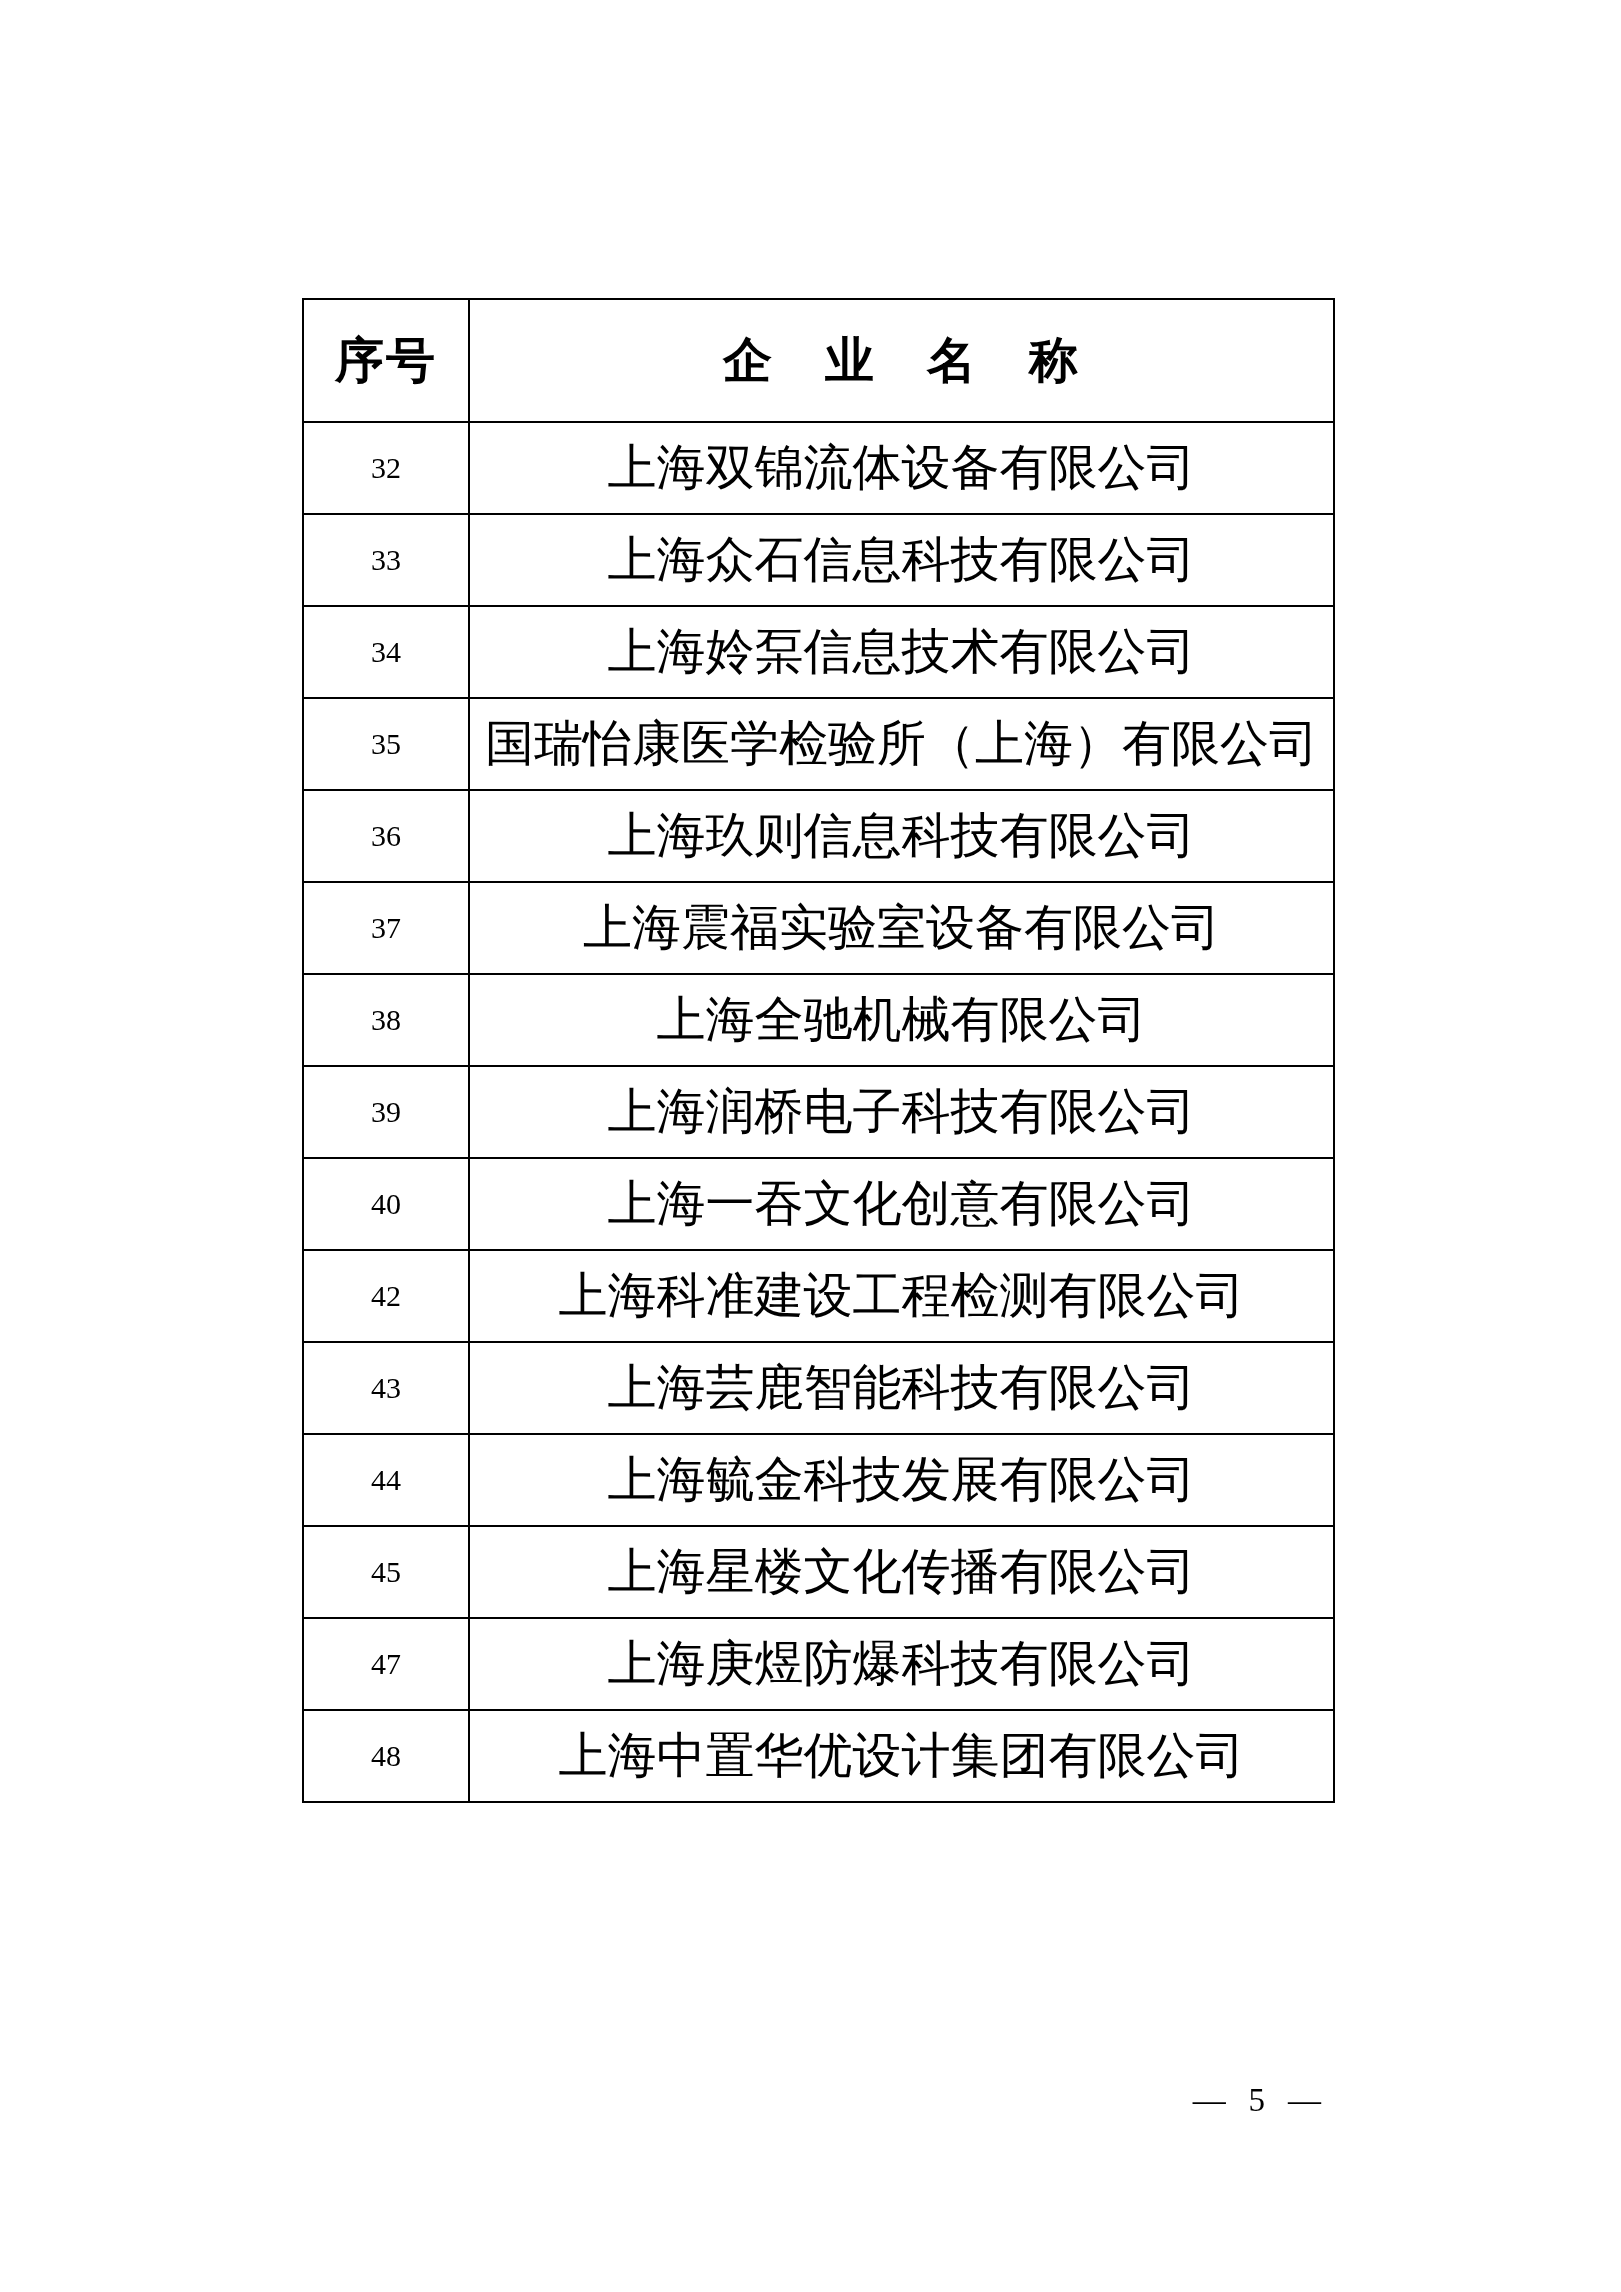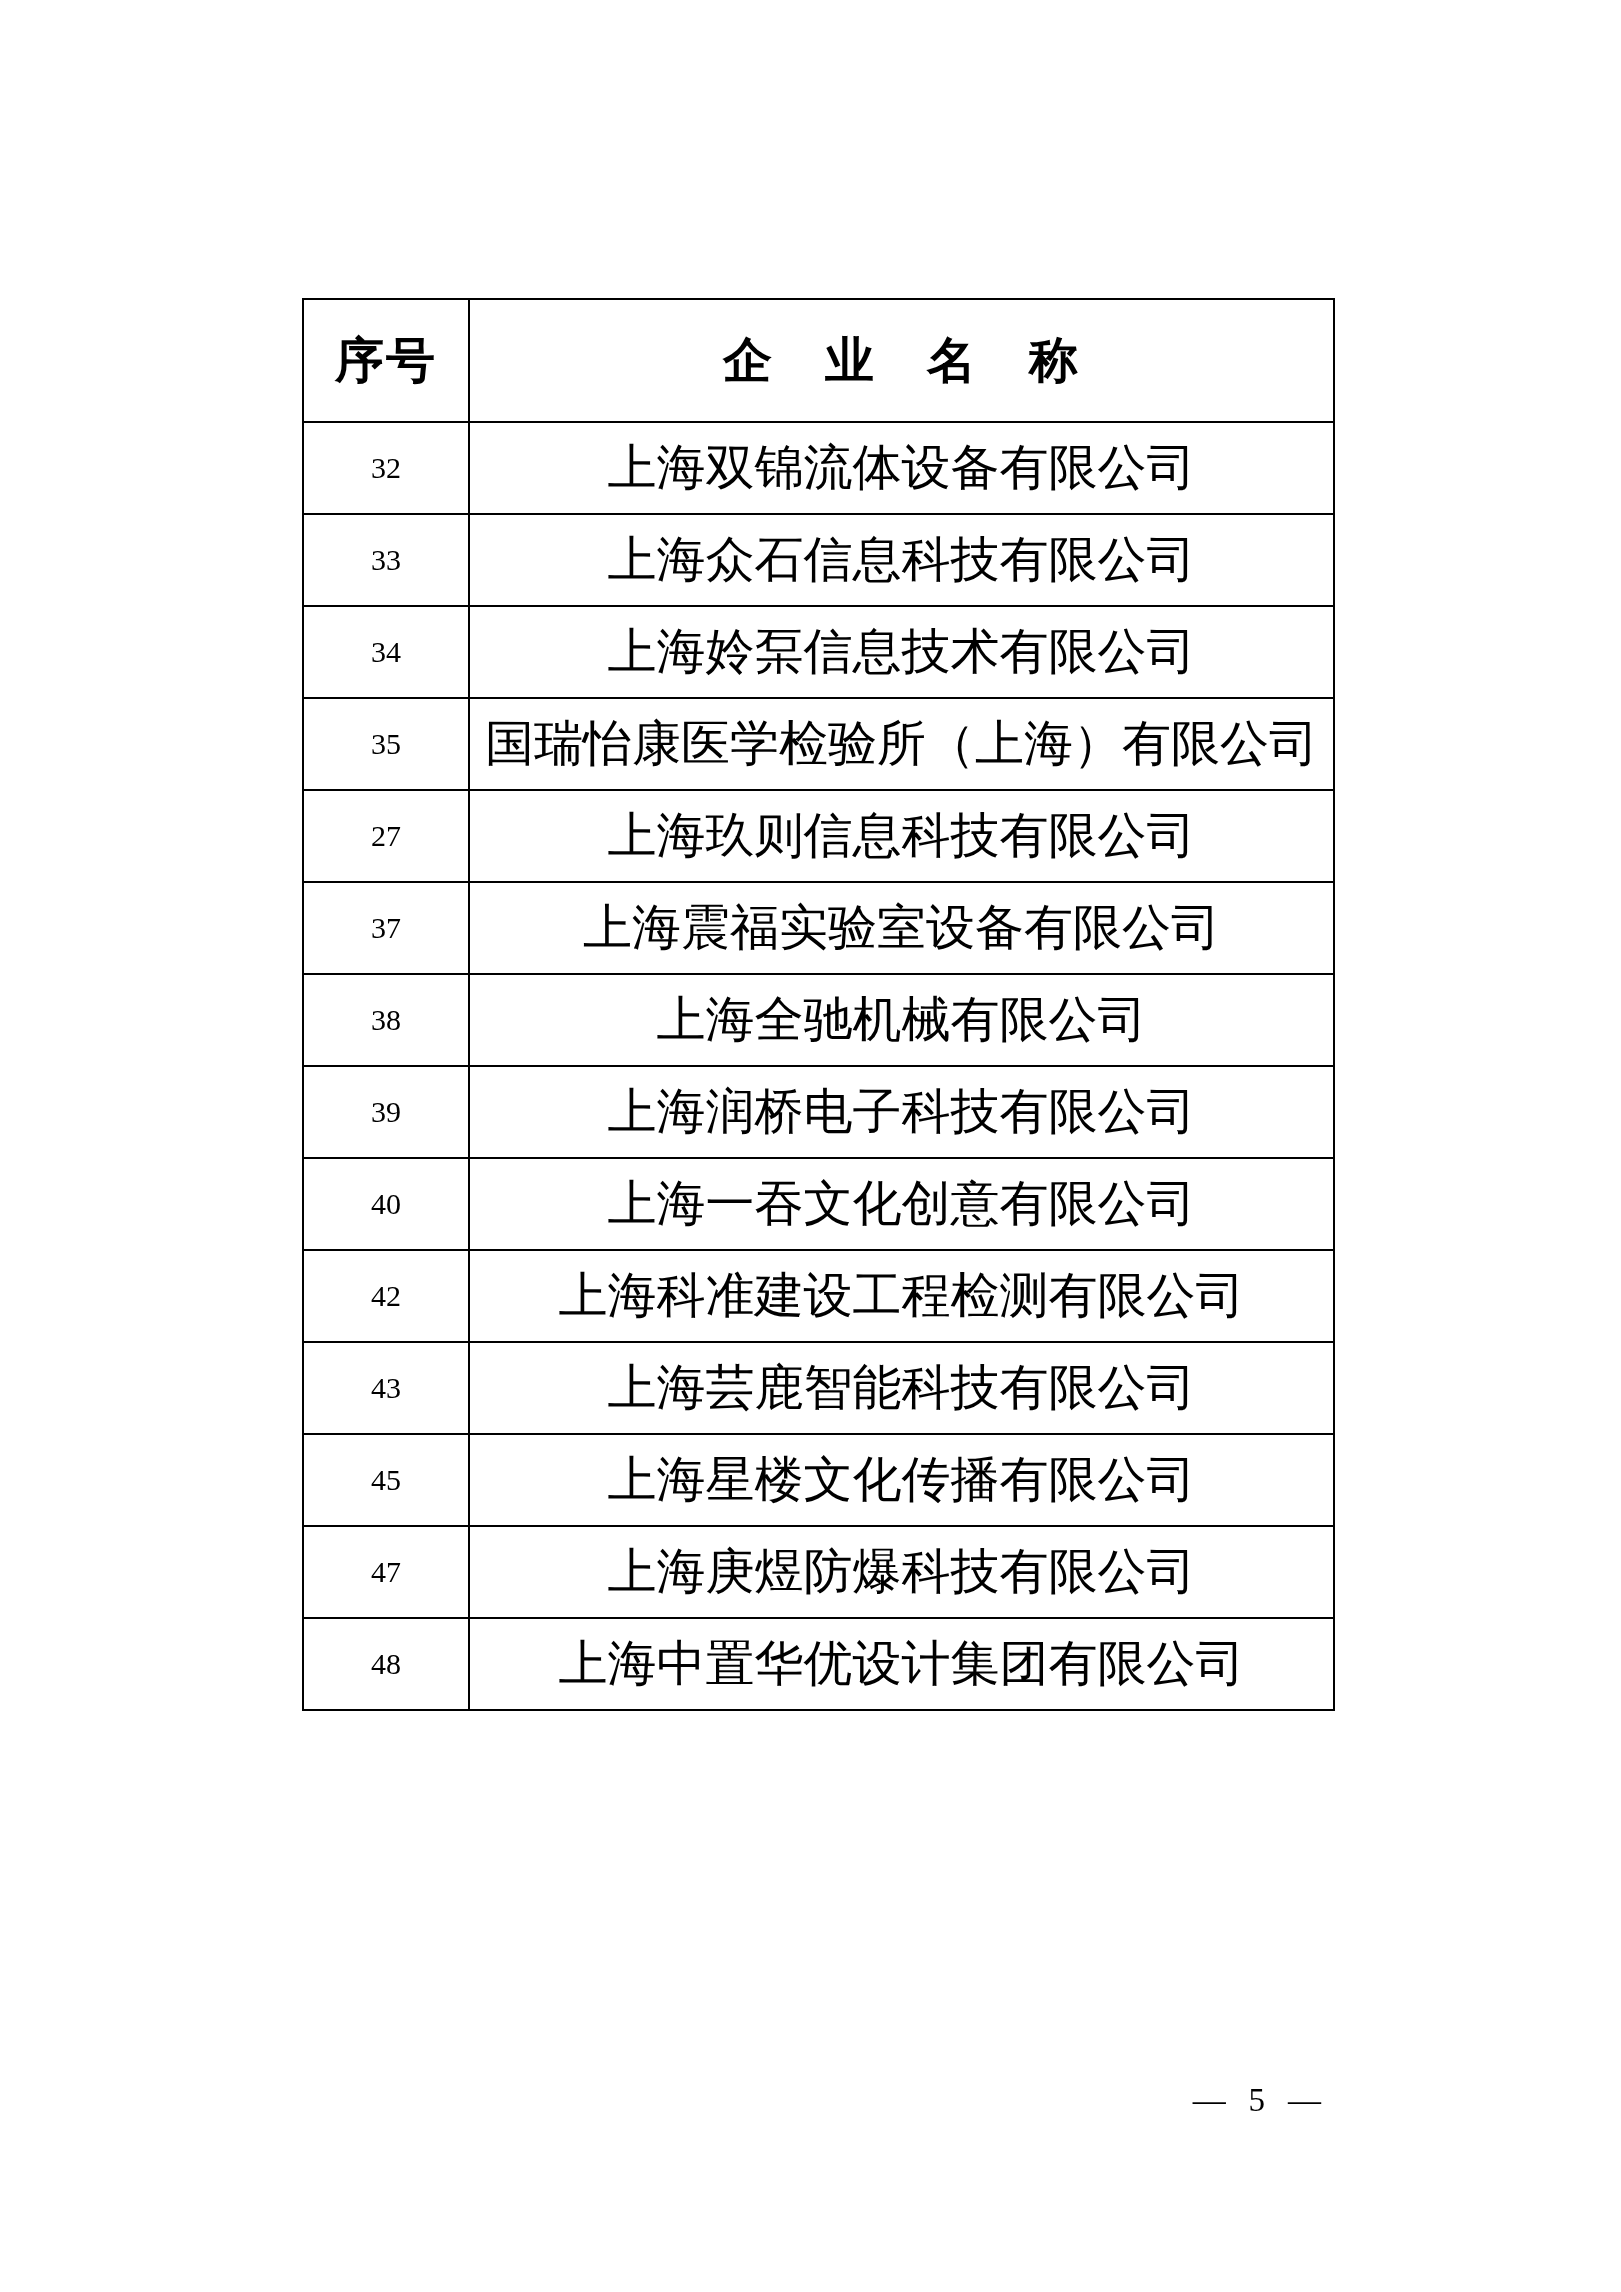--- a/index.html
+++ b/index.html
@@ -99,21 +99,21 @@
     <td class="num">34</td>
     <td class="name">上海姈䂞信息技术有限公司</td>
   </tr>
 
   <tr>
     <td class="num">35</td>
     <td class="name">国瑞怡康医学检验所（上海）有限公司</td>
   </tr>
 
   <tr>
-    <td class="num">27</td>
+    <td class="num">36</td>
     <td class="name">上海玖则信息科技有限公司</td>
   </tr>
 
   <tr>
     <td class="num">37</td>
     <td class="name">上海震福实验室设备有限公司</td>
   </tr>
 
   <tr>
     <td class="num">38</td>
@@ -134,20 +134,24 @@
   <tr>
     <td class="num">42</td>
     <td class="name">上海科准建设工程检测有限公司</td>
   </tr>
 
   <tr>
     <td class="num">43</td>
     <td class="name">上海芸鹿智能科技有限公司</td>
   </tr>
 
+  <tr>
+    <td class="num">44</td>
+    <td class="name">上海毓金科技发展有限公司</td>
+  </tr>
 
   <tr>
     <td class="num">45</td>
     <td class="name">上海星楼文化传播有限公司</td>
   </tr>
 
 
   <tr>
     <td class="num">47</td>
     <td class="name">上海庚煜防爆科技有限公司</td>

